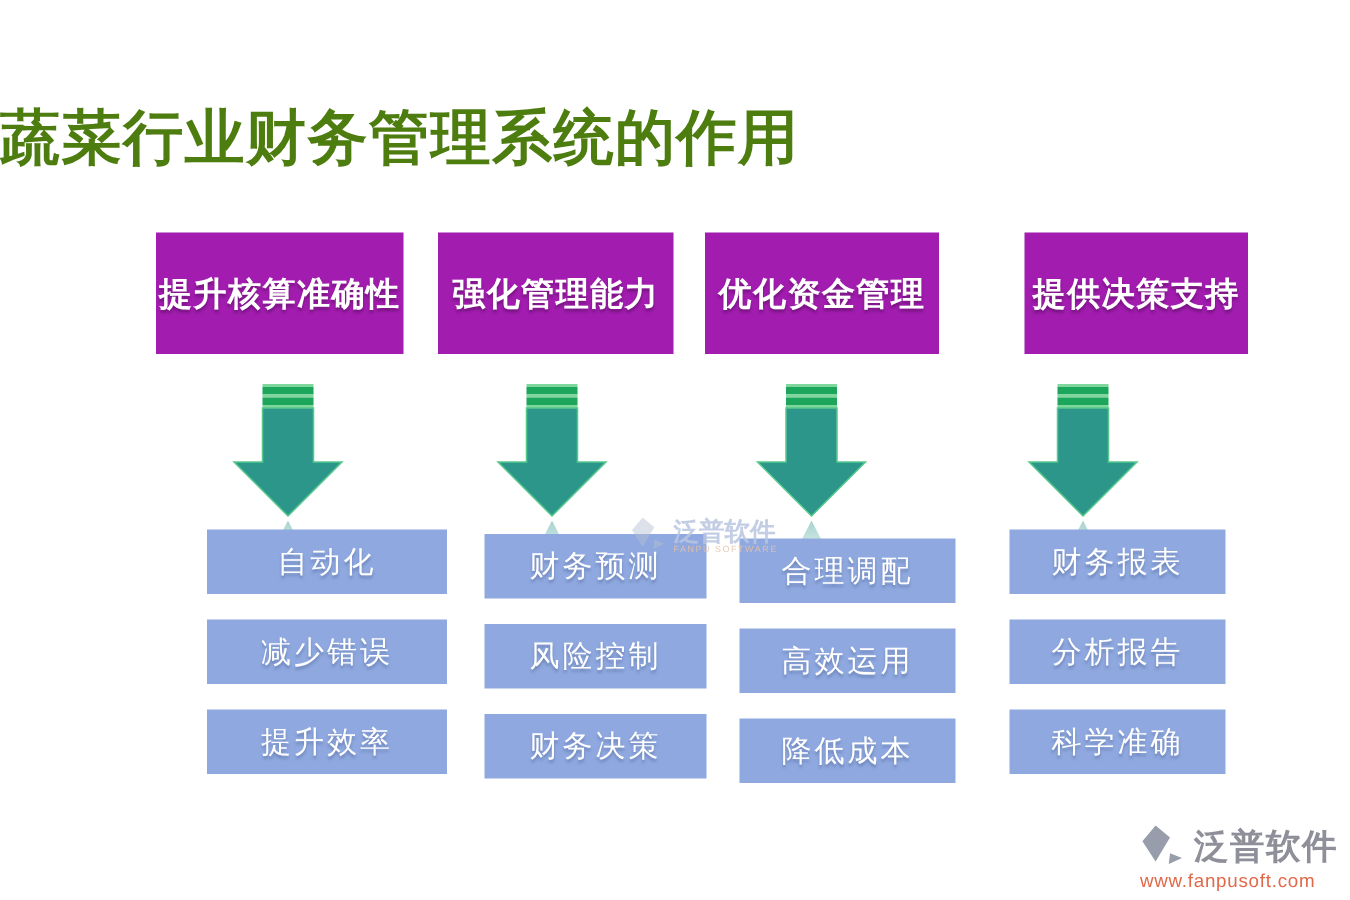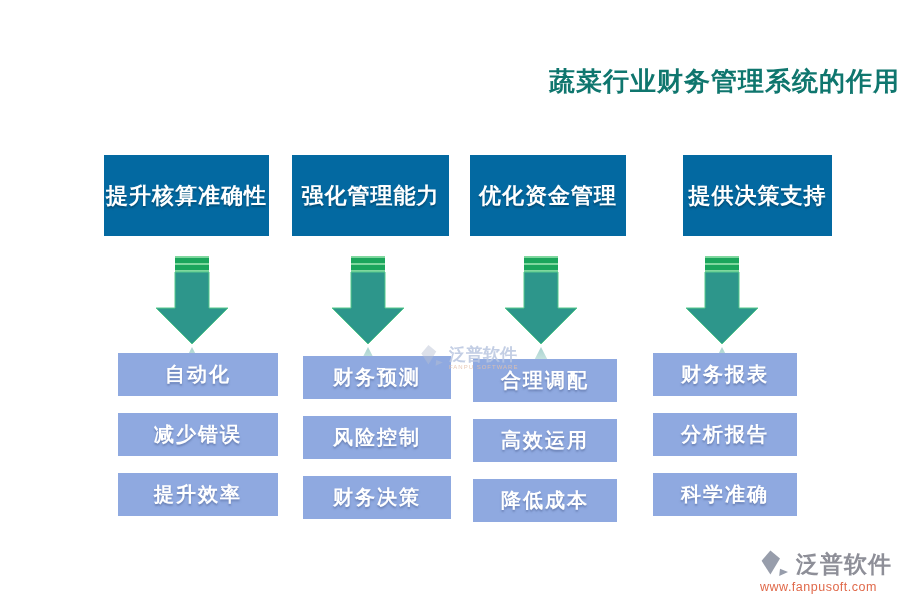--- a/index.html
+++ b/index.html
@@ -2,45 +2,46 @@
 <html><head>
 <meta charset="utf-8">
 <style>
   html,body{margin:0;padding:0;background:#fff;}
   .canvas{
     position:relative;width:900px;height:600px;background:#ffffff;
     font-family:"Liberation Sans","DejaVu Sans",sans-serif;overflow:hidden;
   }
   .title{
     position:absolute;top:64px;left:0;width:100%;margin:0;
-    text-align:right;font-size:26px;font-weight:bold;color:#0f766e;letter-spacing:1px;
+    text-align:left;font-size:40px;font-weight:bold;color:#4d7c0f;letter-spacing:1px;
   }
   
   .hdr{
-    position:absolute;top:155px;height:81px;background:#0369a1;color:#fff;
+    position:absolute;top:155px;height:81px;background:#a21caf;color:#fff;
     font-size:22px;font-weight:bold;letter-spacing:1px;
     display:flex;align-items:center;justify-content:center;
     text-shadow:0 2px 2px rgba(0,0,0,.28);
   }
   .c1.hdr{left:104px;width:165px}
   .c2.hdr{left:292px;width:157px}
   .c3.hdr{left:470px;width:156px}
   .c4.hdr{left:683px;width:149px}
   
   .arrow{position:absolute;top:256px;width:76px;height:130px;pointer-events:none;}
   .c1.arrow{left:154px}
   .c2.arrow{left:330px}
   .c3.arrow{left:503px}
   .c4.arrow{left:684px}
   
   .item{
     position:absolute;height:43px;background:#8FA9E0;color:#fff;
-    font-size:20px;font-weight:bold;letter-spacing:2px;
+    font-size:20px;font-weight:normal;letter-spacing:2px;
     display:flex;align-items:center;justify-content:center;
     text-shadow:0 2px 2px rgba(80,100,150,.55);
+    margin-left:20px;
   }
   .c1.item{left:118px;width:160px}
   .c2.item{left:303px;width:148px;transform:translateY(3px)}
   .c3.item{left:473px;width:144px;transform:translateY(6px)}
   .c4.item{left:653px;width:144px}
   .r1{top:353px}.r2{top:413px}.r3{top:473px}
   
   .wm{
     position:absolute;left:420px;top:343px;display:flex;align-items:flex-start;gap:3px;
     pointer-events:none;opacity:.85;z-index:5;

